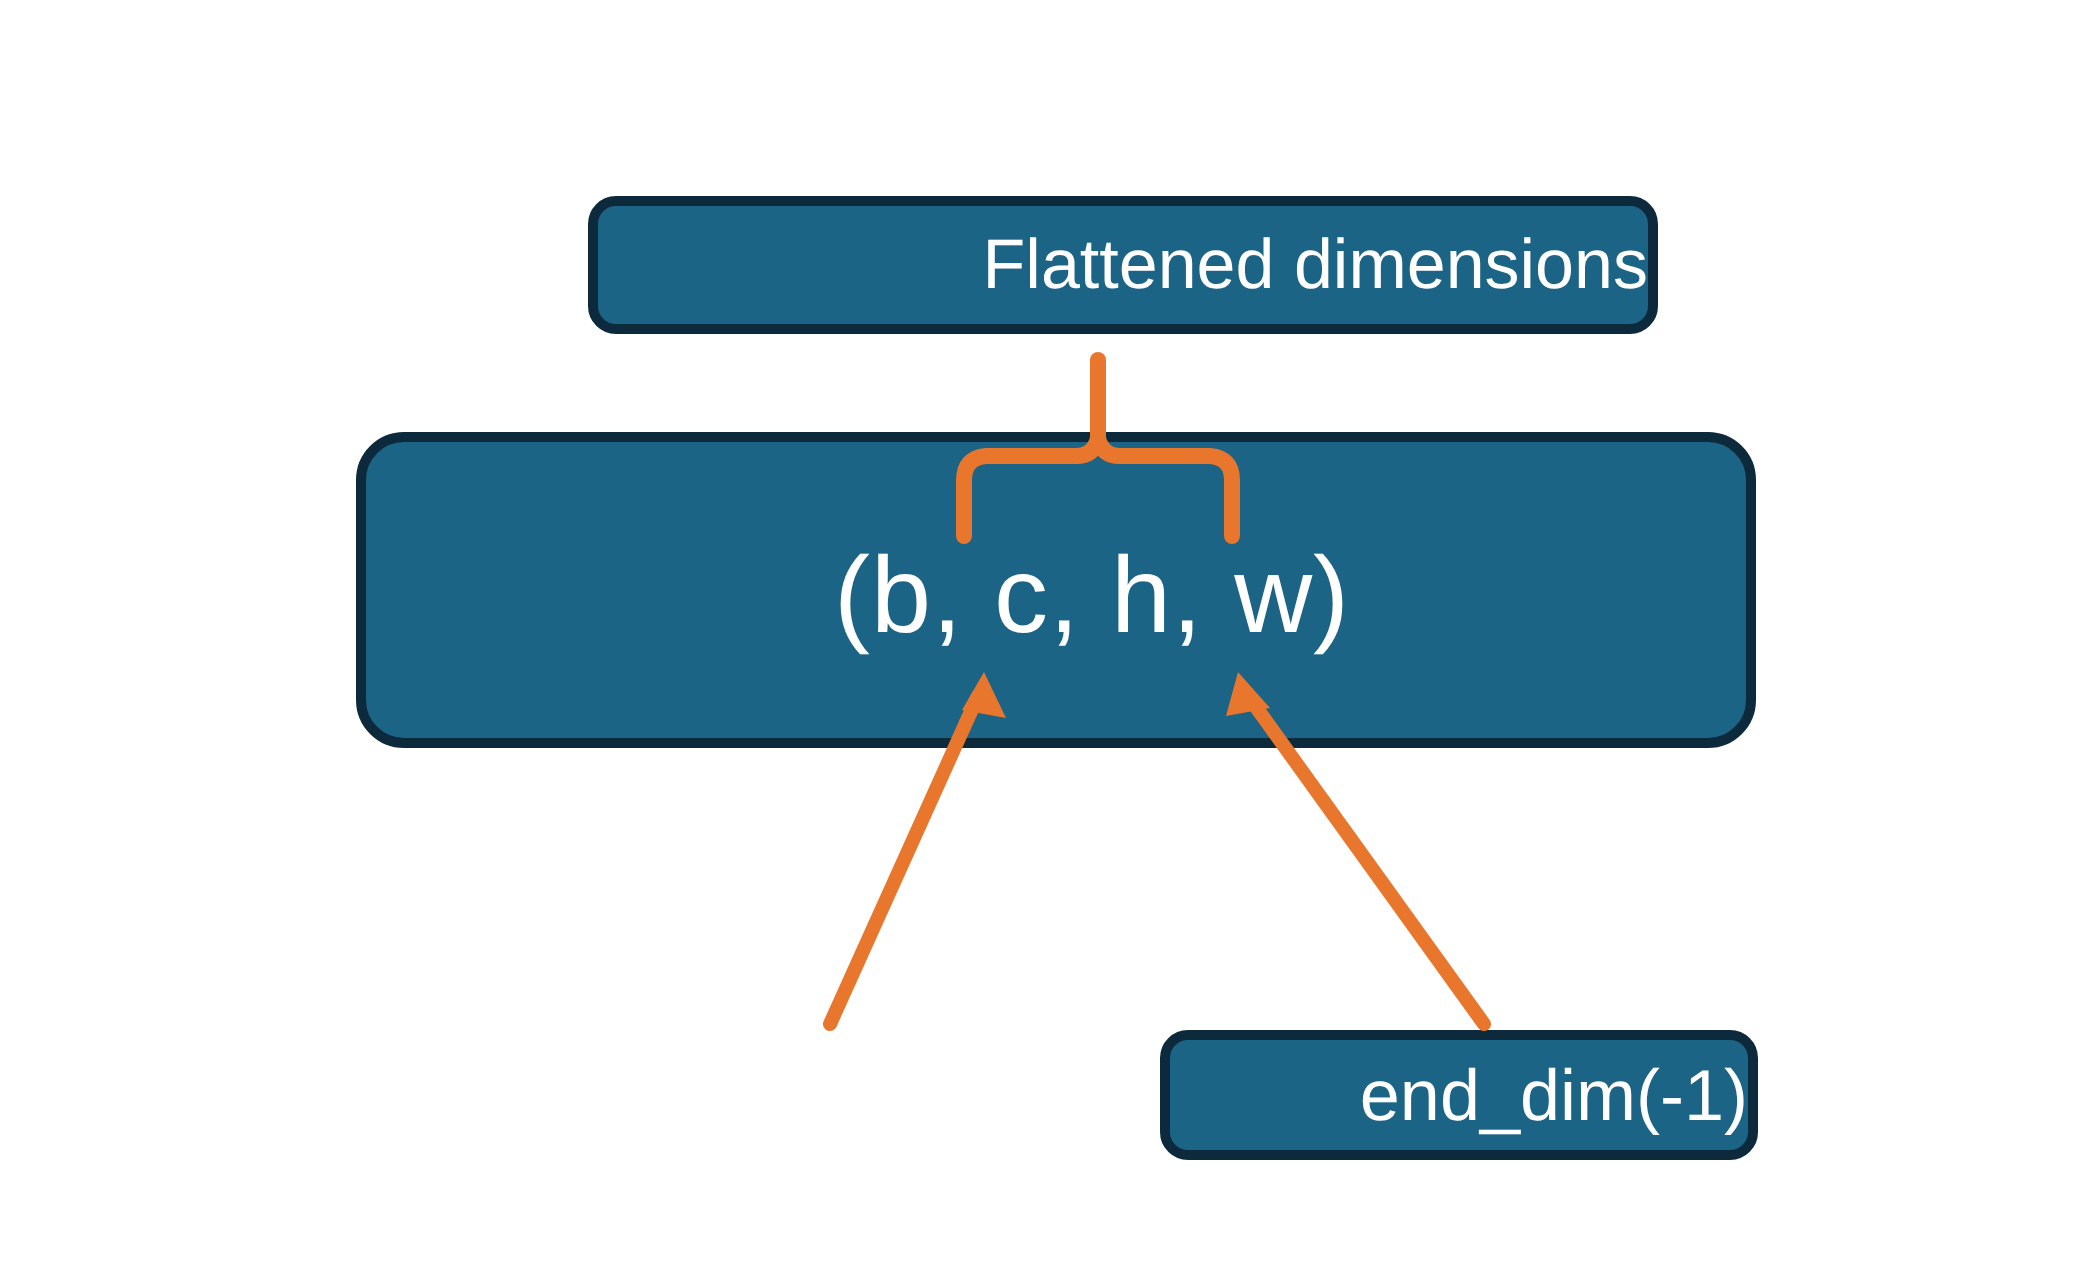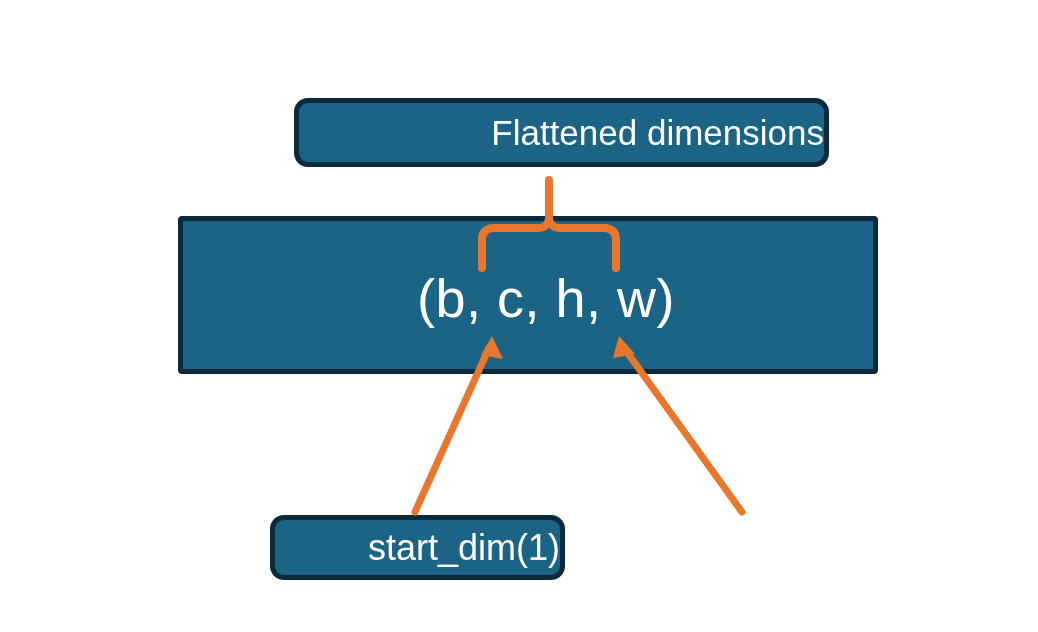--- a/index.html
+++ b/index.html
@@ -43,21 +43,21 @@
     width: 535px;
     height: 69px;
     border-radius: 14px;
     font-size: 35px;
   }
   #box-shape-tuple {
     left: 178px;
     top: 216px;
     width: 700px;
     height: 158px;
-    border-radius: 4px;
+    border-radius: 24px;
     font-size: 54px;
     align-items: center;
     justify-content: flex-start;
     padding-left: 0;
   }
   #box-shape-tuple .tuple-label {
     position: absolute;
     left: 234px;
     top: 50px;
     font-size: 54px;
@@ -99,24 +99,24 @@
 <div id="diagram-canvas">
 
   <div class="node-box" id="box-flattened-dimensions">
     <span>Flattened dimensions</span>
   </div>
 
   <div class="node-box" id="box-shape-tuple">
     <span class="tuple-label">(b, c, h, w)</span>
   </div>
 
-  <div class="node-box" id="box-start-dim">
-    <span>start_dim(1)</span>
+
+  <div class="node-box" id="box-end-dim">
+    <span>end_dim(-1)</span>
   </div>
-
 
   <svg id="annotation-layer" class="anno-over" width="1038" height="632" viewBox="0 0 1038 632">
 
     <g>
       <path d="M 482 268
                L 482 240
                Q 482 229 493 228
                L 538 228
                Q 547 228 549 219
                Q 551 228 560 228

